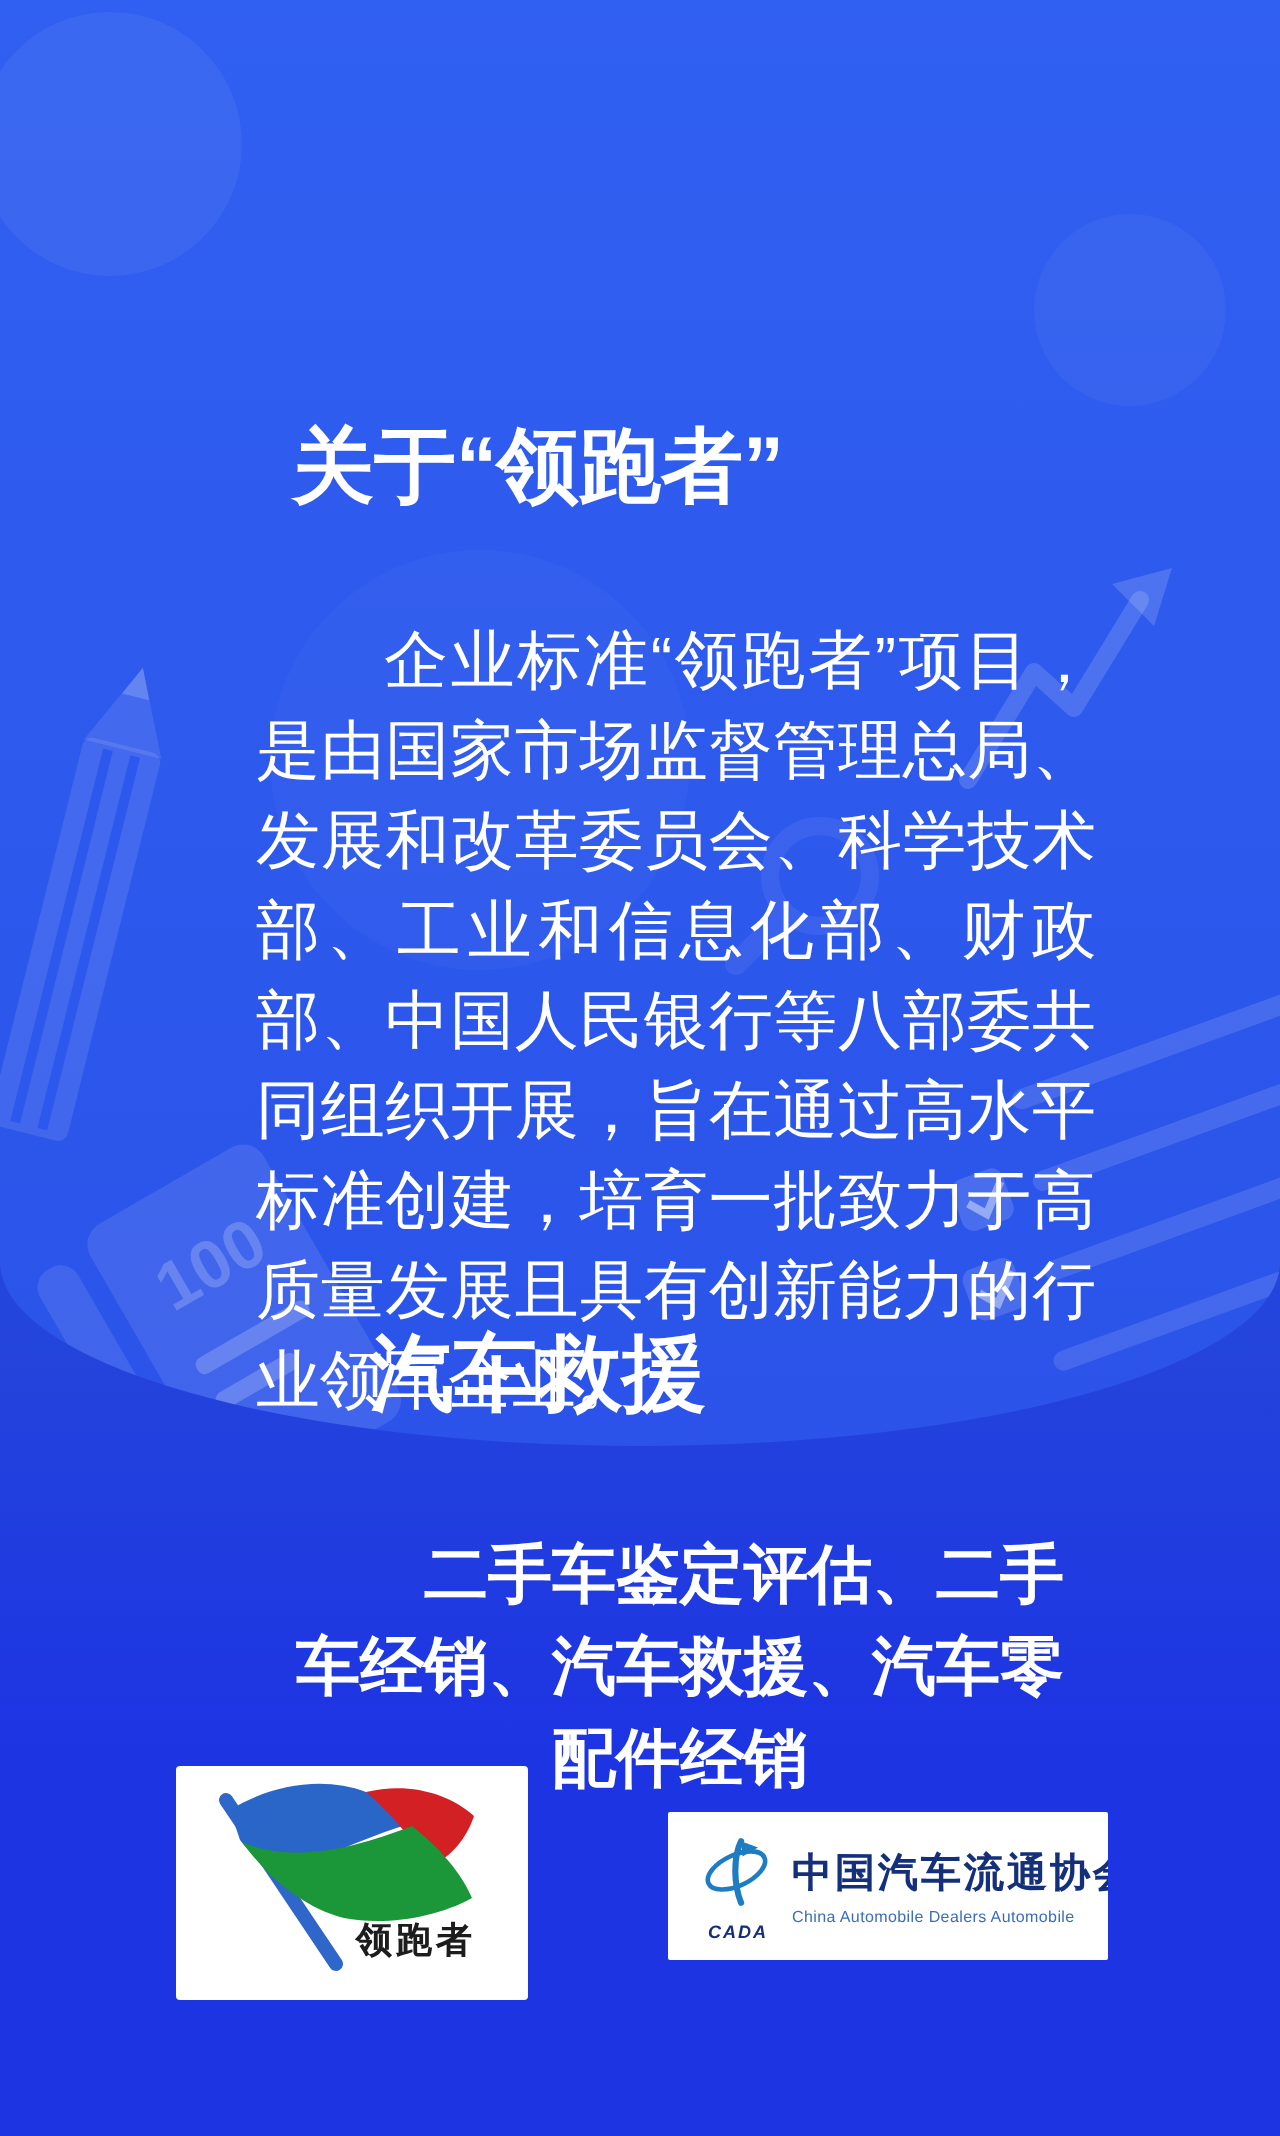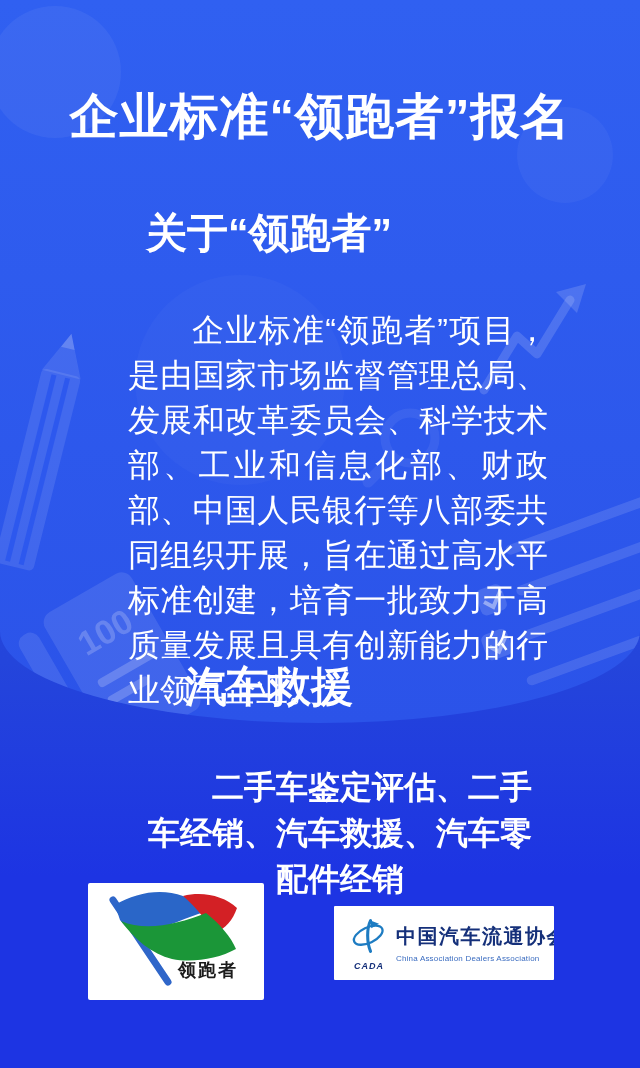--- a/index.html
+++ b/index.html
@@ -118,21 +118,20 @@
         <rect x="486" y="560" width="27" height="27" rx="6" fill="#FFFFFF" opacity="0.14"></rect>
         <path d="M492,573 l7,8 l12,-13" fill="none" stroke="#FFFFFF" stroke-width="4" opacity="0.42"></path>
         <rect x="526" y="570" width="160" height="10" rx="5" fill="#FFFFFF" opacity="0.12"></rect>
         <rect x="476" y="604" width="27" height="27" rx="6" fill="#FFFFFF" opacity="0.14"></rect>
         <path d="M482,617 l7,8 l12,-13" fill="none" stroke="#FFFFFF" stroke-width="4" opacity="0.42"></path>
         <rect x="516" y="614" width="160" height="10" rx="5" fill="#FFFFFF" opacity="0.12"></rect>
         <rect x="505" y="658" width="160" height="10" rx="5" fill="#FFFFFF" opacity="0.12"></rect>
       </g>
     </svg>
 
-    <div class="page-title">企业标准“领跑者”报名</div>
     <div class="section-heading heading-about">关于“领跑者”</div>
     <p class="body-text about-body">企业标准“领跑者”项目，是由国家市场监督管理总局、发展和改革委员会、科学技术部、工业和信息化部、财政部、中国人民银行等八部委共同组织开展，旨在通过高水平标准创建，培育一批致力于高质量发展且具有创新能力的行业领军企业。</p>
   </div>
 
   <div class="section-heading heading-fields">汽车救援</div>
   <p class="body-text fields-body">二手车鉴定评估、二手车经销、汽车救援、汽车零配件经销</p>
 
   <div class="logo-card leader-card">
     <svg class="leader-flag" viewBox="0 0 176 117" aria-hidden="true">
       <path d="M25,17 L80,99" stroke="var(--flag-pole,#2F66C9)" stroke-width="7" stroke-linecap="round" fill="none"></path>
@@ -147,17 +146,17 @@
     <div class="cada-emblem-col">
       <svg class="cada-emblem" viewBox="0 0 48 52" aria-hidden="true">
         <ellipse cx="23" cy="25" rx="20" ry="10" transform="rotate(-25 23 25)" fill="none" stroke="var(--cada-emblem,#1E7CC2)" stroke-width="3"></ellipse>
         <path d="M26,6 C21,16 21,34 26,46" fill="none" stroke="var(--cada-emblem,#1E7CC2)" stroke-width="4" stroke-linecap="round"></path>
         <path d="M26,6 L37,10 L27,16 Z" style="fill:var(--cada-emblem,#1E7CC2)"></path>
       </svg>
       <span class="cada-abbr">CADA</span>
     </div>
     <div class="cada-text-col">
       <span class="cada-name-cn">中国汽车流通协会</span>
-      <span class="cada-name-en">China Association Dealers Association</span>
+      <span class="cada-name-en">China Automobile Dealers Automobile</span>
     </div>
   </div>
 
 </div>
 
 </body></html>

